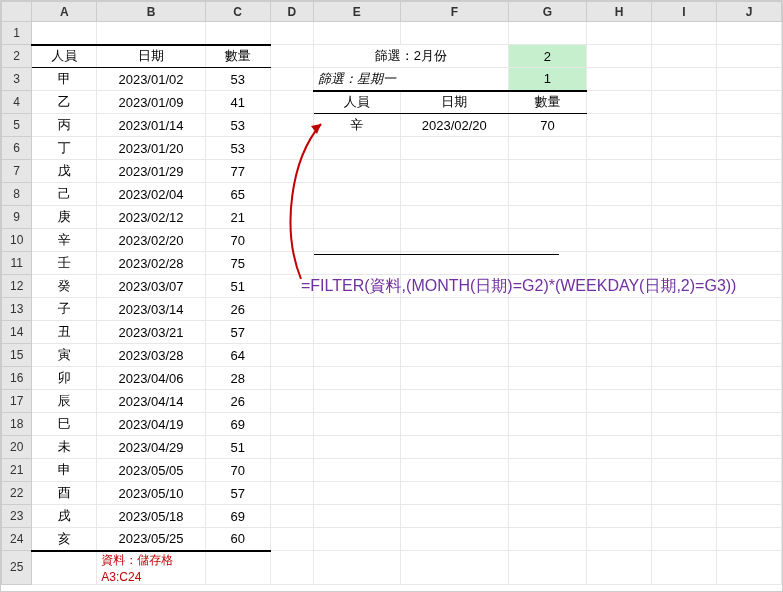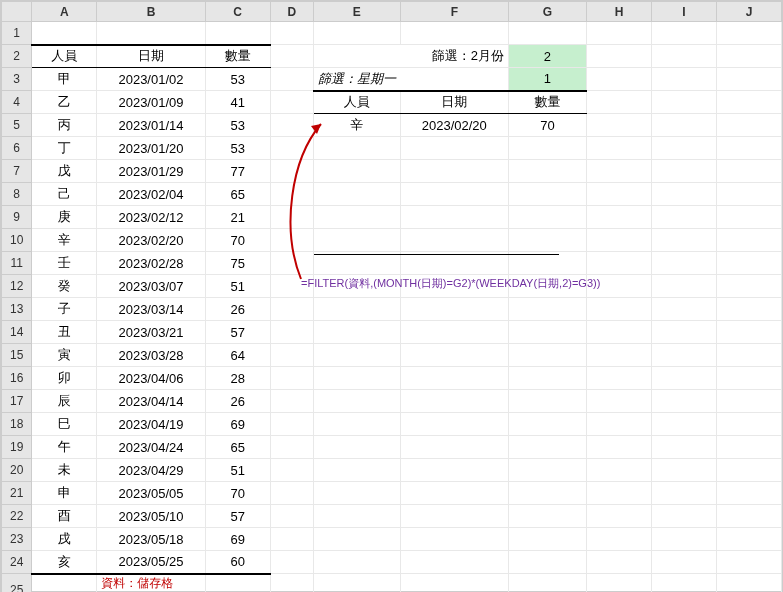--- a/index.html
+++ b/index.html
@@ -46,21 +46,21 @@
   }
   .hdr-top { border-top: 2px solid #000 !important; border-bottom: 1px solid #000 !important; }
   .hdr-bot { border-bottom: 2px solid #000 !important; }
   .green { background: #c6efce; }
   .red-note { color: #c00000; font-size: 12px; }
   .formula {
     position: absolute;
     left: 300px;
     top: 275px;
     color: #7030a0;
-    font-size: 11px;
+    font-size: 16px;
     white-space: nowrap;
   }
   .hr-line {
     position: absolute;
     left: 313px;
     top: 253px;
     width: 245px;
     border-top: 1px solid #000;
   }
   svg.arrow {
@@ -119,21 +119,21 @@
           <td class="cell"></td>
           <td class="cell"></td>
           <td class="cell"></td>
         </tr>
         <tr>
           <td class="rowhead">2</td>
           <td class="cell hdr-top">人員</td>
           <td class="cell hdr-top">日期</td>
           <td class="cell hdr-top">數量</td>
           <td class="cell"></td>
-          <td class="cell" colspan="2" style="text-align: right;">篩選：2月份</td>
+          <td class="cell" colspan="2" style="text-align: center;">篩選：2月份</td>
           <td class="cell green">2</td>
           <td class="cell"></td>
           <td class="cell"></td>
           <td class="cell"></td>
         </tr>
         <tr>
           <td class="rowhead">3</td>
           <td class="cell">甲</td>
           <td class="cell">2023/01/02</td>
           <td class="cell">53</td>
@@ -324,33 +324,20 @@
           <td class="cell"></td>
           <td class="cell"></td>
           <td class="cell"></td>
           <td class="cell"></td>
         </tr>
         <tr>
           <td class="rowhead">18</td>
           <td class="cell">巳</td>
           <td class="cell">2023/04/19</td>
           <td class="cell">69</td>
-          <td class="cell"></td>
-          <td class="cell"></td>
-          <td class="cell"></td>
-          <td class="cell"></td>
-          <td class="cell"></td>
-          <td class="cell"></td>
-          <td class="cell"></td>
-        </tr>
-        <tr>
-          <td class="rowhead">19</td>
-          <td class="cell">午</td>
-          <td class="cell">2023/04/24</td>
-          <td class="cell">65</td>
           <td class="cell"></td>
           <td class="cell"></td>
           <td class="cell"></td>
           <td class="cell"></td>
           <td class="cell"></td>
           <td class="cell"></td>
           <td class="cell"></td>
         </tr>
         <tr>
           <td class="rowhead">20</td>

